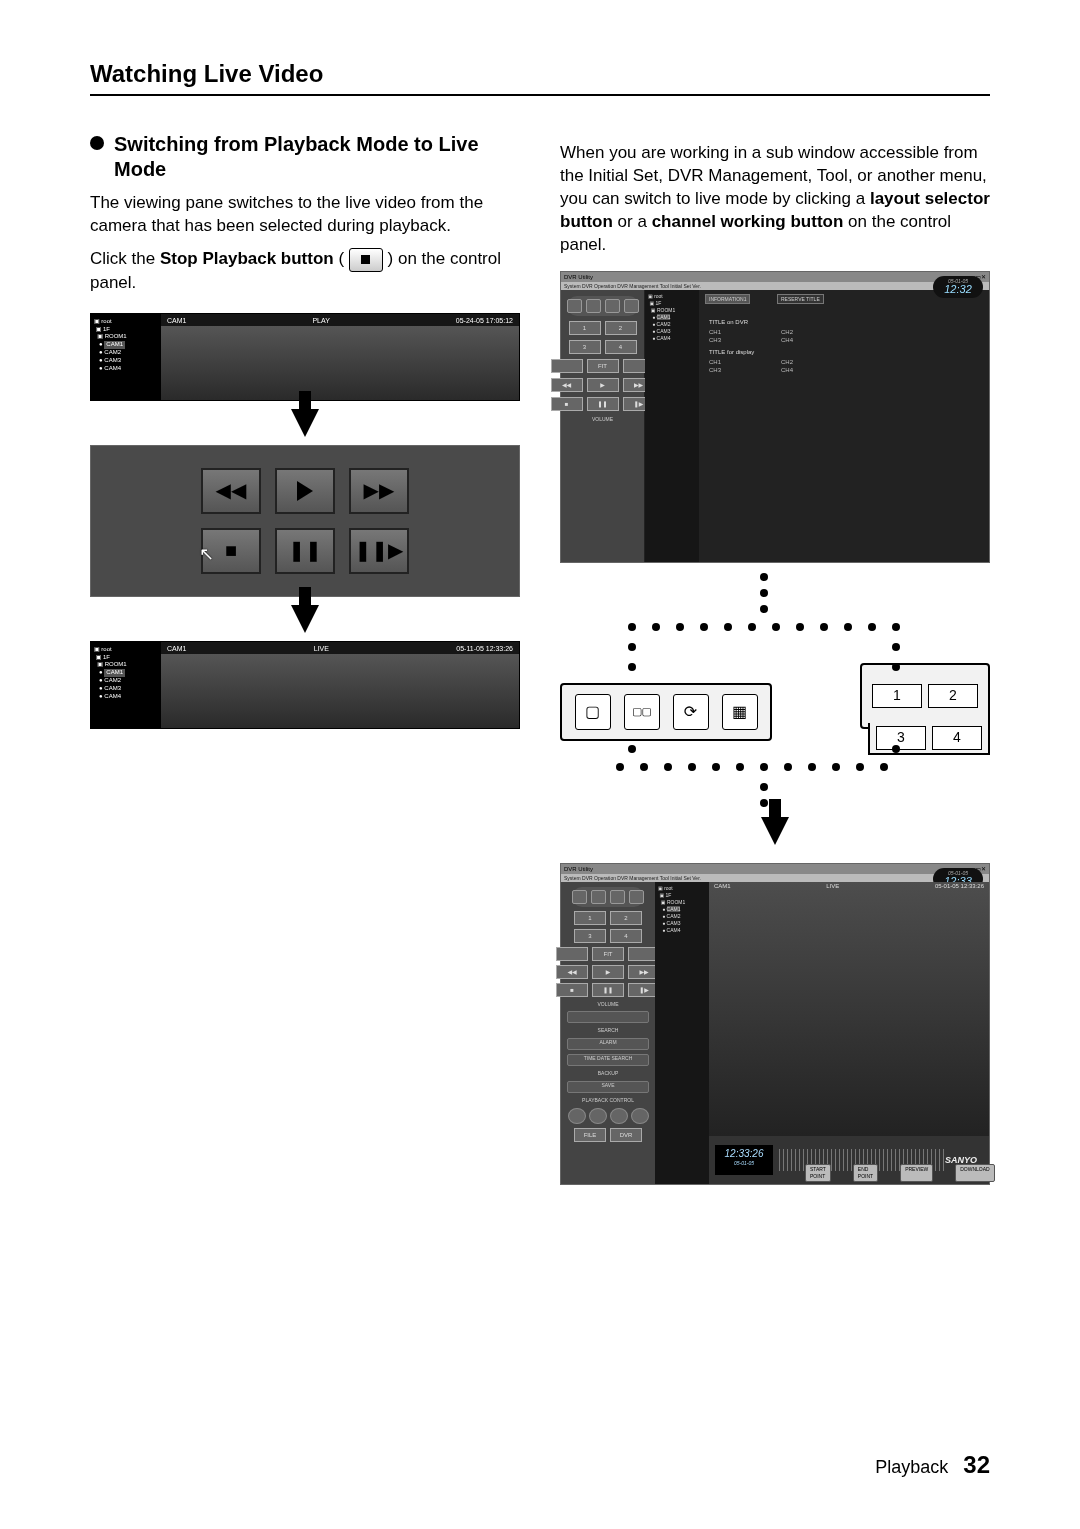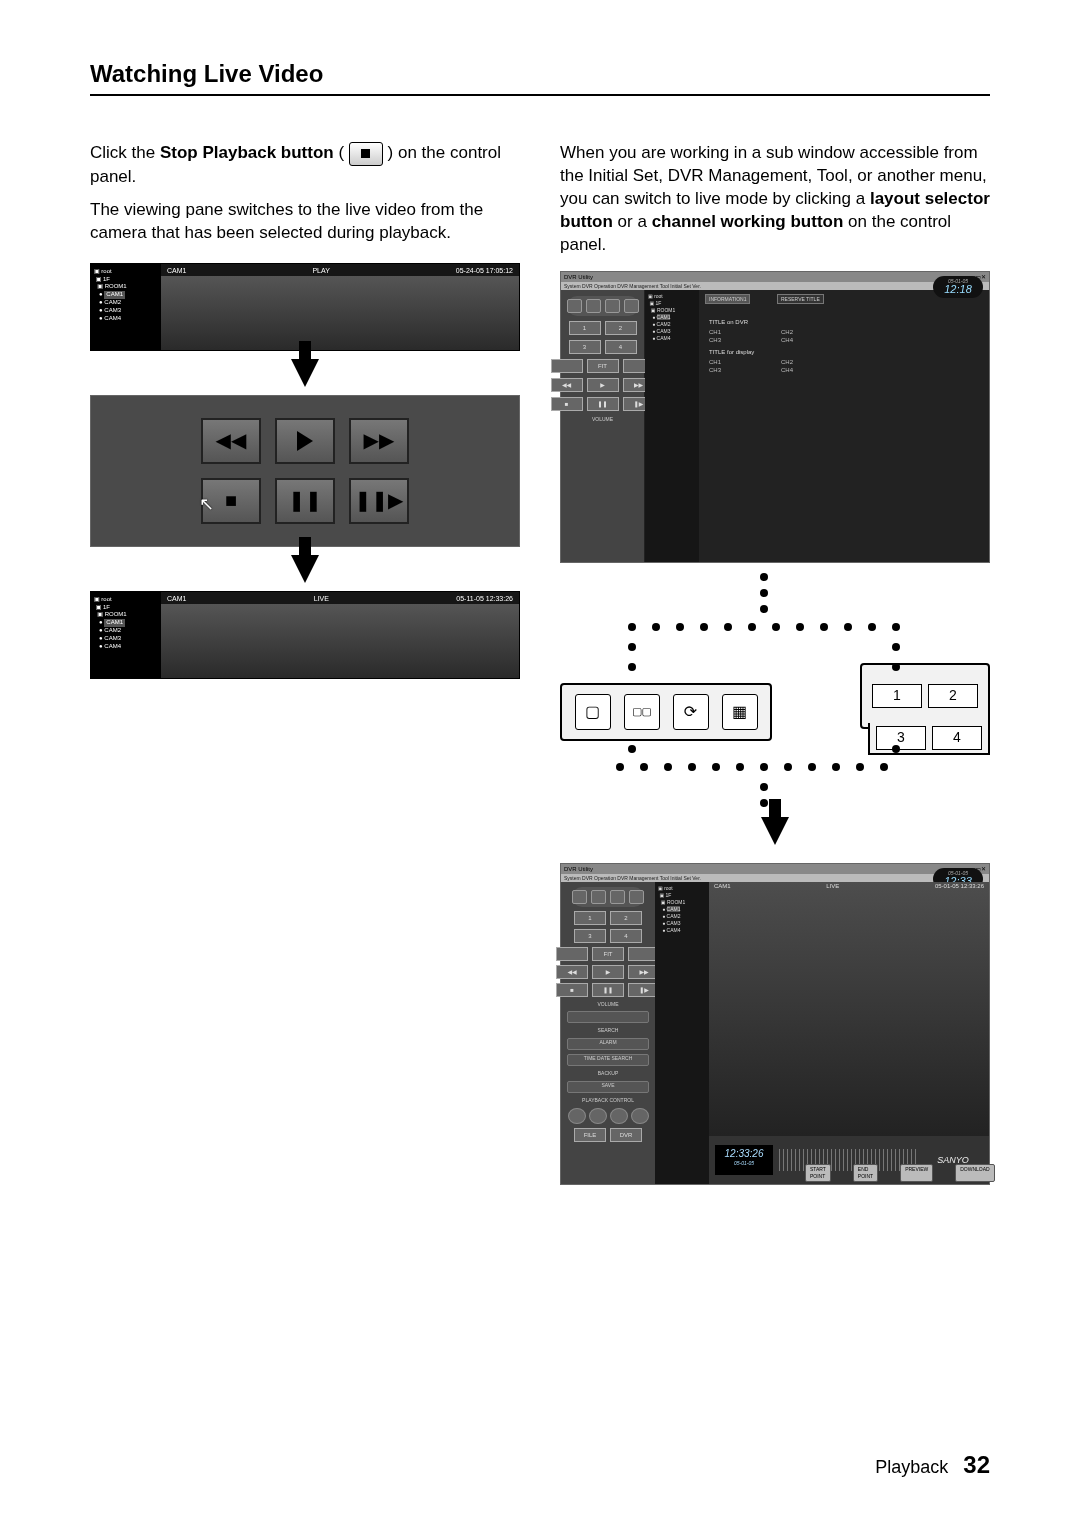--- a/index.html
+++ b/index.html
@@ -61,48 +61,52 @@
   .chb{width:48px;height:22px;border:1px solid #000;background:#fff;display:flex;align-items:center;justify-content:center;font-size:14px}
   .zoomR2{position:absolute;right:0;top:160px;height:30px;width:118px;border:2px solid #000;border-top:none;border-radius:0 0 4 4px;background:#f2f2f2;display:flex;gap:6px;align-items:center;justify-content:center}
   .bigarrow{position:absolute;left:50%;transform:translateX(-50%);bottom:10px}
   
   .app-bot{height:320px}
   .live{position:absolute;left:0;top:0;right:0;bottom:48px;background:linear-gradient(#4d4d4d,#222)}
   .live-head{position:absolute;left:0;right:0;top:0;height:10px;display:flex;justify-content:space-between;font-size:6px;color:#ddd;padding:0 5px}
   .tline{position:absolute;left:0;right:0;bottom:0;height:48px;background:#333;display:flex;align-items:center}
   .tline .tbox{width:58px;height:30px;background:#000;margin:0 6px;color:#adf;font-style:italic;font-size:10px;text-align:center;padding-top:2px;box-sizing:border-box}
   .tline .ruler{flex:1;height:22px;background:repeating-linear-gradient(90deg,#777 0 1px,#333 1px 4px);position:relative}
-  .tline .brand{width:72px;color:#eee;font-size:9px;font-weight:normal;font-style:italic;text-align:center}
+  .tline .brand{width:44px;color:#eee;font-size:9px;font-weight:bold;font-style:italic;}
   .bbar{position:absolute;left:96px;right:8px;bottom:2px;display:flex;gap:22px}
   .bbtn{font-size:5px;background:#bbb;border:1px solid #555;padding:1px 4px;border-radius:2px;color:#000}
   .side2{width:94px;background:#444;padding:5px;box-sizing:border-box;display:flex;flex-direction:column;gap:4px;align-items:center;color:#ccc;font-size:5px}
   .pill{width:80px;height:10px;border:1px solid #777;background:#555;border-radius:2px}
   .ctr3{display:flex;gap:3px}
   .ctr3 span{width:16px;height:14px;border:1px solid #888;background:#656565;border-radius:50%}
   .footer{position:absolute;right:90px;bottom:50px;font-size:18px}
   .footer b{font-size:24px;margin-left:10px}
 </style>
 </head>
 <body>
 
 <div class="page">
   <h1>Watching Live Video</h1>
   <hr class="rule">
 
   <div class="cols">
 
     <div class="col">
+      <div class="sect">
+        <span class="bullet"></span>
+        <span class="sect-title">Switching from Playback Mode to Live Mode</span>
+      </div>
+      <p class="para">The viewing pane switches to the live video from the camera that has been selected during playback.</p>
       <p class="para">
         <span>Click the </span>
         <span class="bold">Stop Playback button</span>
         <span> (</span>
         <span class="stop-btn"></span>
         <span>) on the control panel.</span>
       </p>
-      <p class="para">The viewing pane switches to the live video from the camera that has been selected during playback.</p>
 
       <div class="figL">
 
         <div class="shot shot1">
           <div class="tree">
             <div>▣ <span>root</span></div>
             <div>&nbsp;▣ <span>1F</span></div>
             <div>&nbsp;&nbsp;▣ <span>ROOM1</span></div>
             <div>&nbsp;&nbsp;&nbsp;● <span class="hl">CAM1</span></div>
             <div>&nbsp;&nbsp;&nbsp;● <span>CAM2</span></div>
@@ -210,21 +214,21 @@
               <div>&nbsp;▣ <span>1F</span></div>
               <div>&nbsp;&nbsp;▣ <span>ROOM1</span></div>
               <div>&nbsp;&nbsp;&nbsp;● <span style="background:#555">CAM1</span></div>
               <div>&nbsp;&nbsp;&nbsp;● <span>CAM2</span></div>
               <div>&nbsp;&nbsp;&nbsp;● <span>CAM3</span></div>
               <div>&nbsp;&nbsp;&nbsp;● <span>CAM4</span></div>
             </div>
             <div class="main">
               <div class="clock" style="top:-14px">
                 <small>05-01-05</small>
-                <span>12:18</span>
+                <span>12:32</span>
               </div>
               <span class="infotab">INFORMATION1</span>
               <span class="infotab" style="left:78px;background:#333">RESERVE TITLE</span>
               <div class="tbl">
                 <div class="th">TITLE on DVR</div>
                 <div class="tr">
                     <span>CH1</span>
                     <span>CH2</span>
                   </div>
                 <div class="tr">

